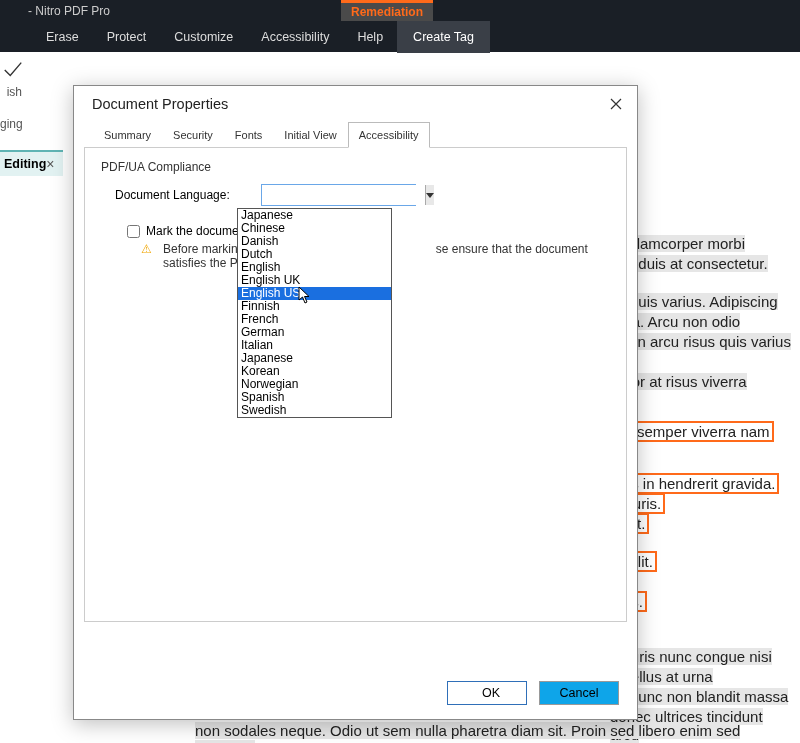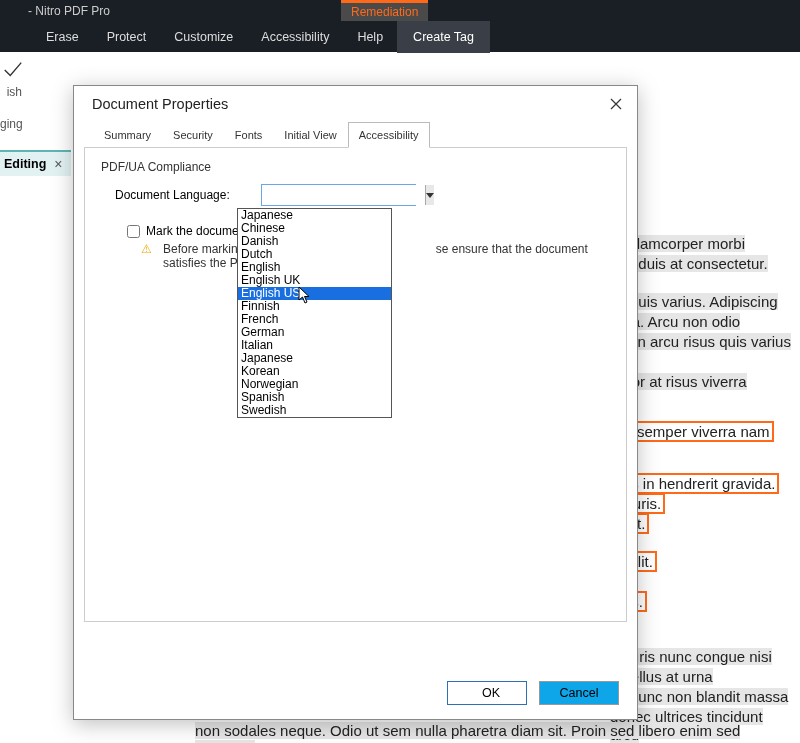--- a/index.html
+++ b/index.html
@@ -1,32 +1,32 @@
 <!DOCTYPE html>
 <html><head>
 <meta charset="utf-8">
 <style>
   * { box-sizing: border-box; margin: 0; padding: 0; font-family: "Segoe UI", Arial, sans-serif; }
   body { width: 800px; height: 743px; overflow: hidden; background: #fff; position: relative; }
 
   
   .top-ribbon { background: #1a1f26; color: #ddd; height: 52px; display: flex; flex-direction: column; }
   .title-row { height: 22px; display: flex; align-items: center; padding-left: 28px; font-size: 12px; color: #ccc; position: relative; }
-  .active-context { position: absolute; left: 341px; top: 0; padding: 2px 10px; background: #4a4a4a; border-top: 3px solid #ff6a1a; color: #ff6a1a; font-size: 12px; }
+  .active-context { position: absolute; left: 341px; top: 0; padding: 2px 10px; background: #4a4a4a; border-top: 3px solid #ff6a1a; color: #ff6a1a; font-size: 12px; font-weight: bold; }
   .menu-row { height: 30px; display: flex; align-items: center; gap: 0; padding-left: 32px; font-size: 12.5px; color: #ddd; }
   .menu-item { padding: 6px 14px; cursor: pointer; }
   .menu-item.active { background: #3a3f47; color: #fff; padding: 9px 16px; }
 
   
   .left-col { position: absolute; left: 0; top: 52px; width: 45px; height: 72px; }
   .left-stub { font-size: 12px; color: #555; padding: 3px 0 3px 0; text-align: right; width: 22px; }
   .left-icon { width: 22px; height: 22px; margin: 6px 0 2px 2px; }
   .left-icon svg { stroke: #333; fill: none; stroke-width: 1.5; }
 
-  .editing-tab { position: absolute; left: 0; top: 150px; background: #e2f2f2; border-top: 2px solid #5fb4b4; padding: 4px 8px 4px 4px; font-size: 12.5px; font-weight: 600; display: flex; align-items: center; gap: 8px; }
+  .editing-tab { position: absolute; left: 0; top: 150px; background: #e2f2f2; border-top: 2px solid #5fb4b4; padding: 4px 8px 4px 4px; font-size: 12.5px; font-weight: 600; display: flex; align-items: center; gap: 0; }
   .editing-tab .x { font-weight: normal; font-size: 14px; color: #555; }
 
   
   .bg-text { position: absolute; left: 195px; top: 235px; width: 600px; font-family: Georgia, serif; font-size: 15px; line-height: 18px; color: #222; }
   .bg-text span { background: #e6e6e6; display: inline; }
   .bg-text .hl { background: #fff; outline: 2px solid #ff6a1a; padding: 0 2px; }
   .bg-text p { margin-bottom: 2px; }
   .group { position: absolute; }
 
   

